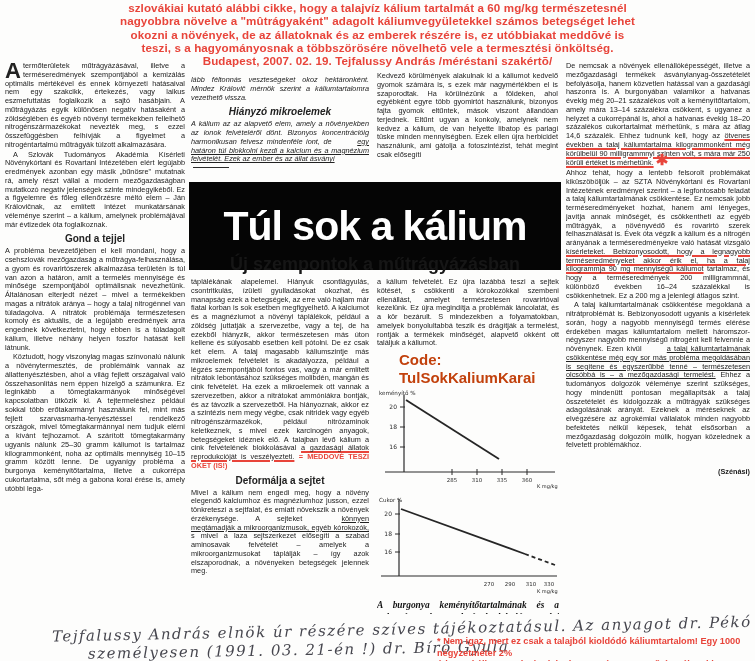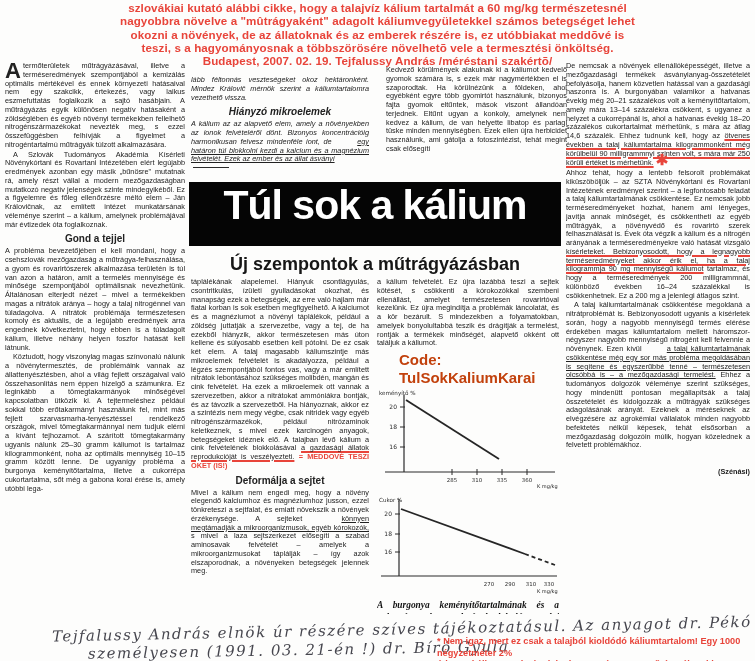--- a/index.html
+++ b/index.html
@@ -14,36 +14,36 @@
     font-size:11.6px;line-height:1.15;letter-spacing:.1px;
   }
   .redtop em{font-style:italic;}
   
   .col{
     font-size:7.3px;line-height:1.2;text-align:justify;color:#222;
     overflow:hidden;
   }
   #col1{left:5px;top:62px;width:180px;height:552px;}
   #col2top{left:191px;top:76px;width:178px;height:117px;font-style:italic;}
-  #col3top{left:377px;top:66px;width:181px;height:117px;margin-left:9px;}
+  #col3top{left:377px;top:72px;width:181px;height:117px;}
   #col4{left:566px;top:62px;width:184px;height:530px;}
   #col2bot{left:191px;top:278px;width:178px;height:316px;}
   #col3bot{left:377px;top:278px;width:182px;height:336px;}
   .p{margin:0 0 1px;text-indent:8px;}
   .p.noind{text-indent:0;}
   .shead{text-align:center;font-weight:700;font-size:10px;margin:4px 0 2px;text-indent:0;}
   .dropcap{float:left;font-size:22px;line-height:17px;font-weight:700;padding-right:2px;}
   .u-ink{text-decoration:underline;text-decoration-thickness:1px;text-underline-offset:1px;margin-left:22px;}
   .u-red{text-decoration:underline;text-decoration-color:#e8443a;text-decoration-thickness:1.6px;text-underline-offset:1px;}
   .red-inline{color:#e8443a;font-weight:700;}
   .mini-rule{width:36px;border-top:1.4px solid #2a2a2a;margin:3px 0 0 2px;}
   
   #banner{
-    left:189px;top:182px;width:372px;height:64px;background:#050505;color:#fff;
-    display:flex;justify-content:center;
+    left:189px;top:182px;width:372px;height:88px;background:#050505;color:#fff;
+    display:flex;align-items:center;justify-content:center;
   }
   #banner .t{font-size:41px;font-weight:800;letter-spacing:-1px;white-space:nowrap;}
   #subtitle{left:189px;top:254px;width:372px;text-align:center;font-weight:700;font-size:18px;color:#161616;}
   
   .red-code{color:#c2410c;font-weight:700;font-size:15px;margin:3px 0 0 22px;text-indent:0;font-family:"Liberation Sans",sans-serif;}
   
   svg text{font-family:"DejaVu Sans",sans-serif;fill:#2a2a2a;}
   .axis{stroke:#2a2a2a;stroke-width:1.2;}
   .tick{stroke:#2a2a2a;stroke-width:1;}
   .dline{stroke:#262626;stroke-width:1.8;fill:none;}

